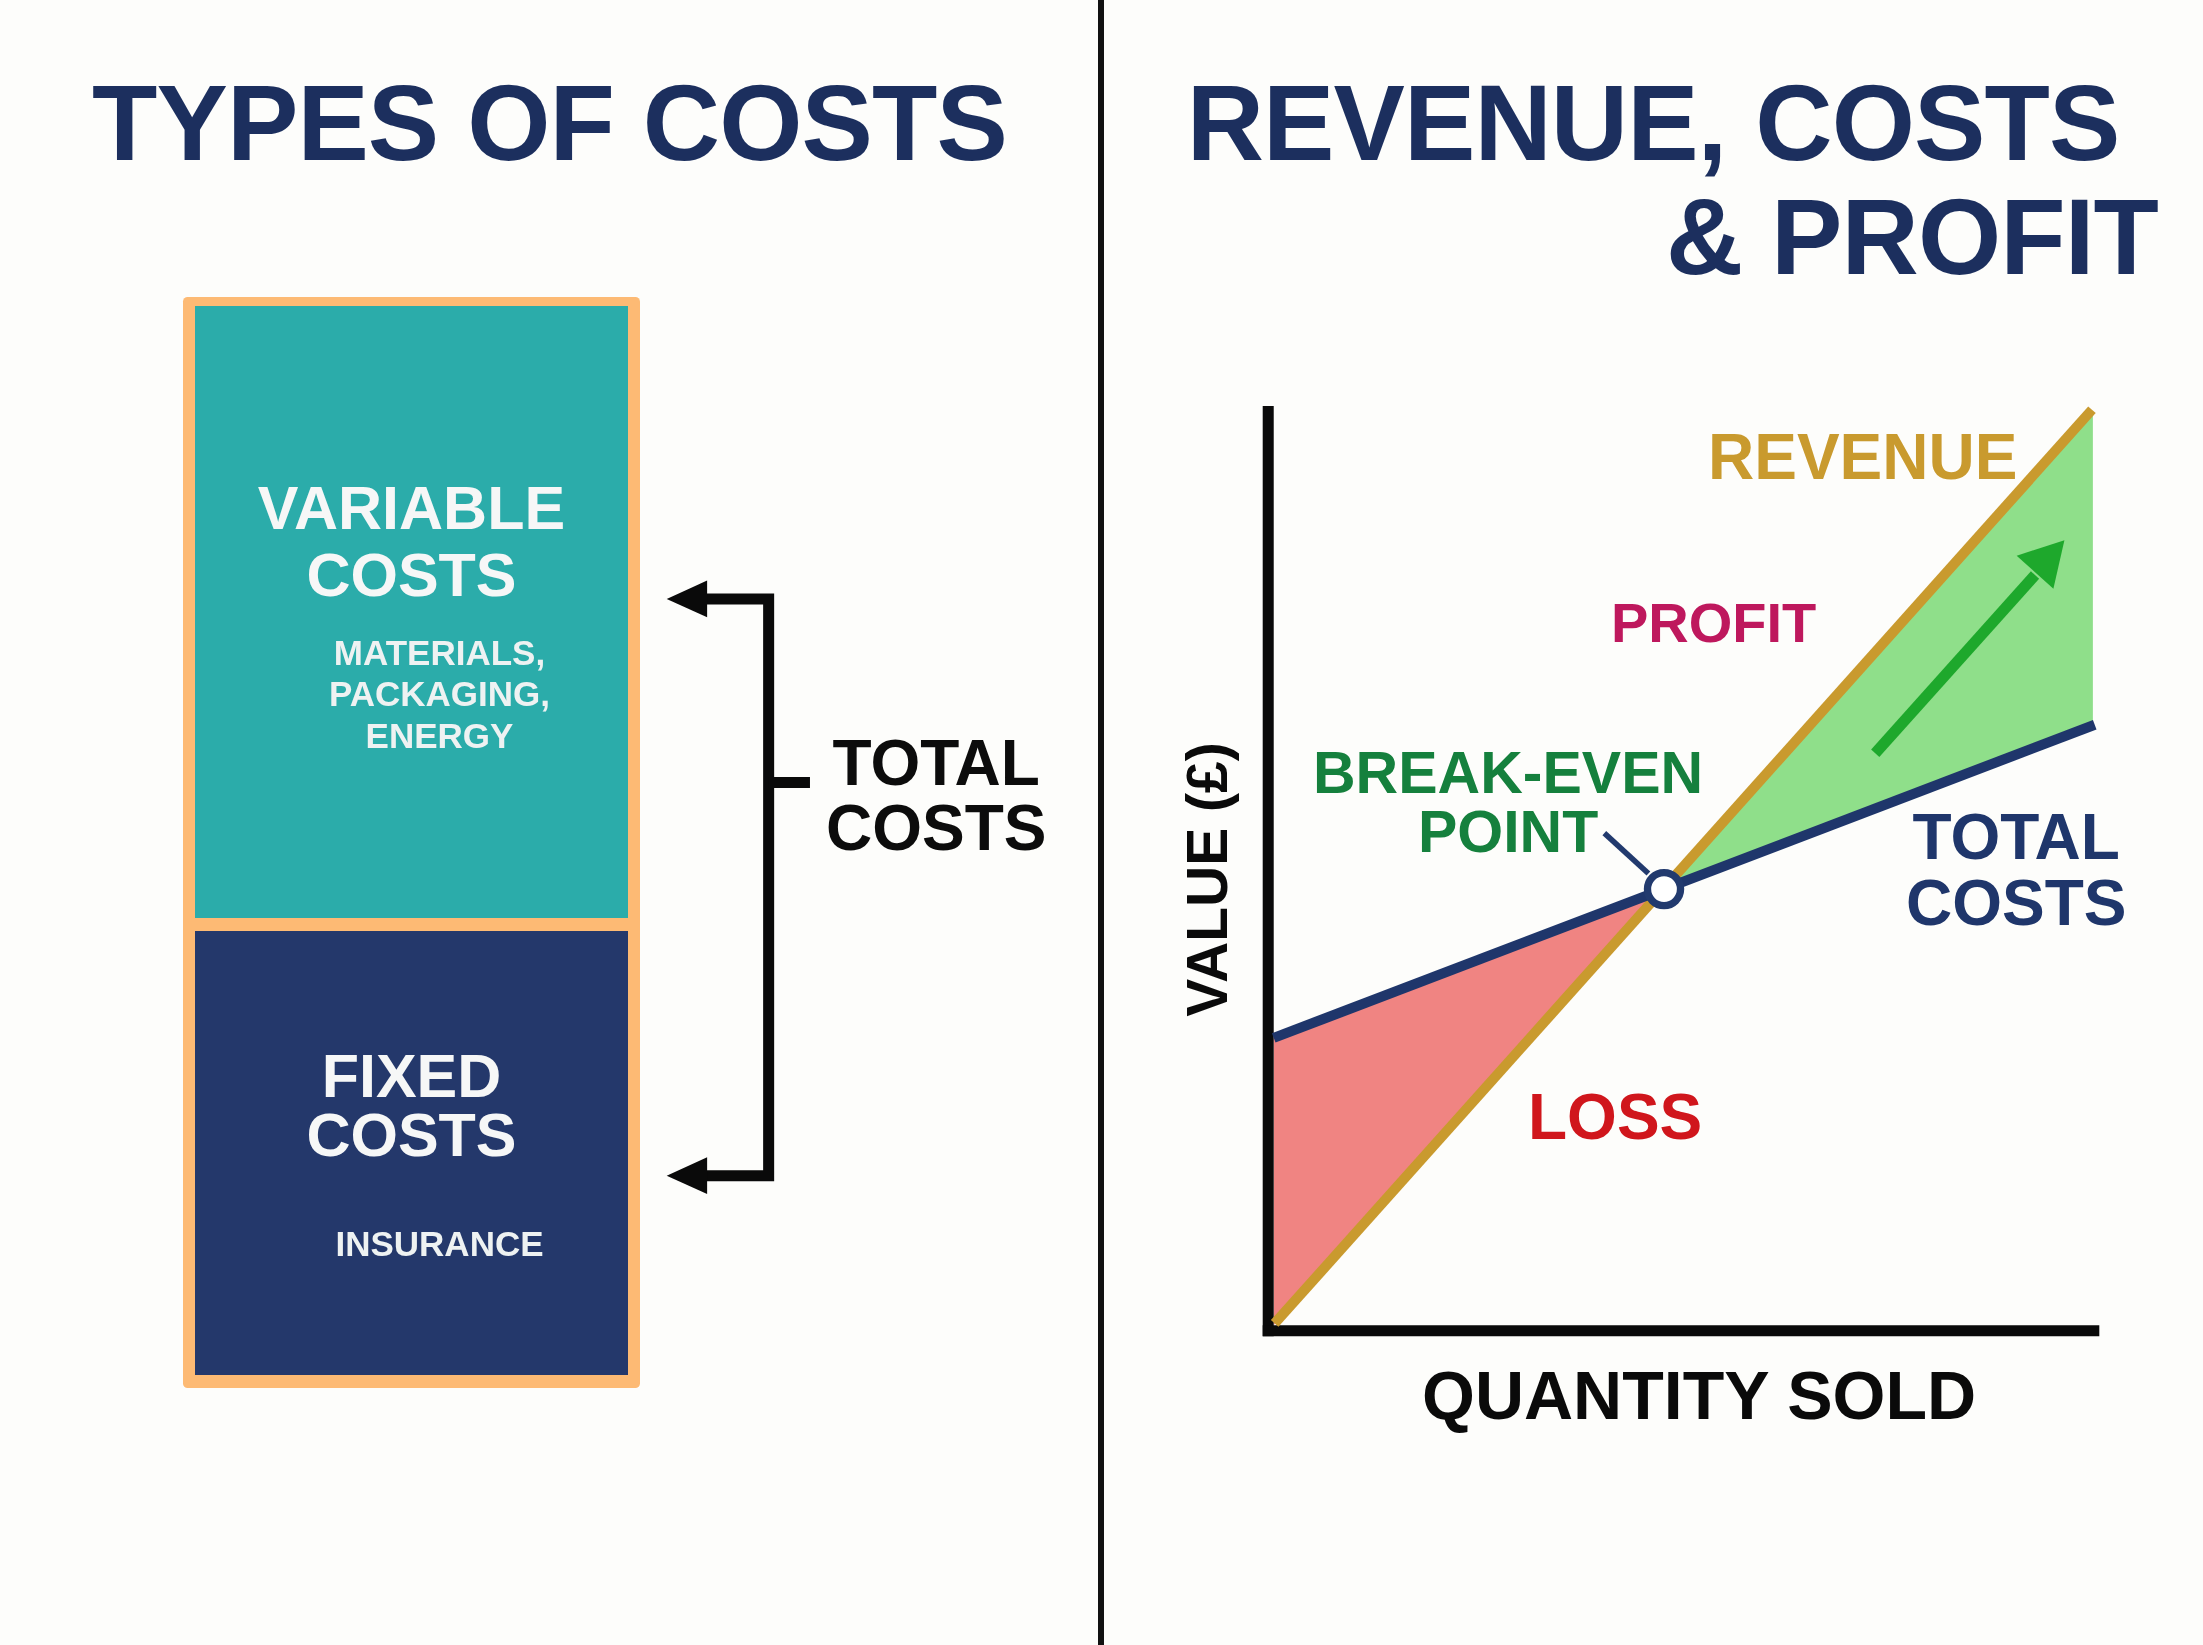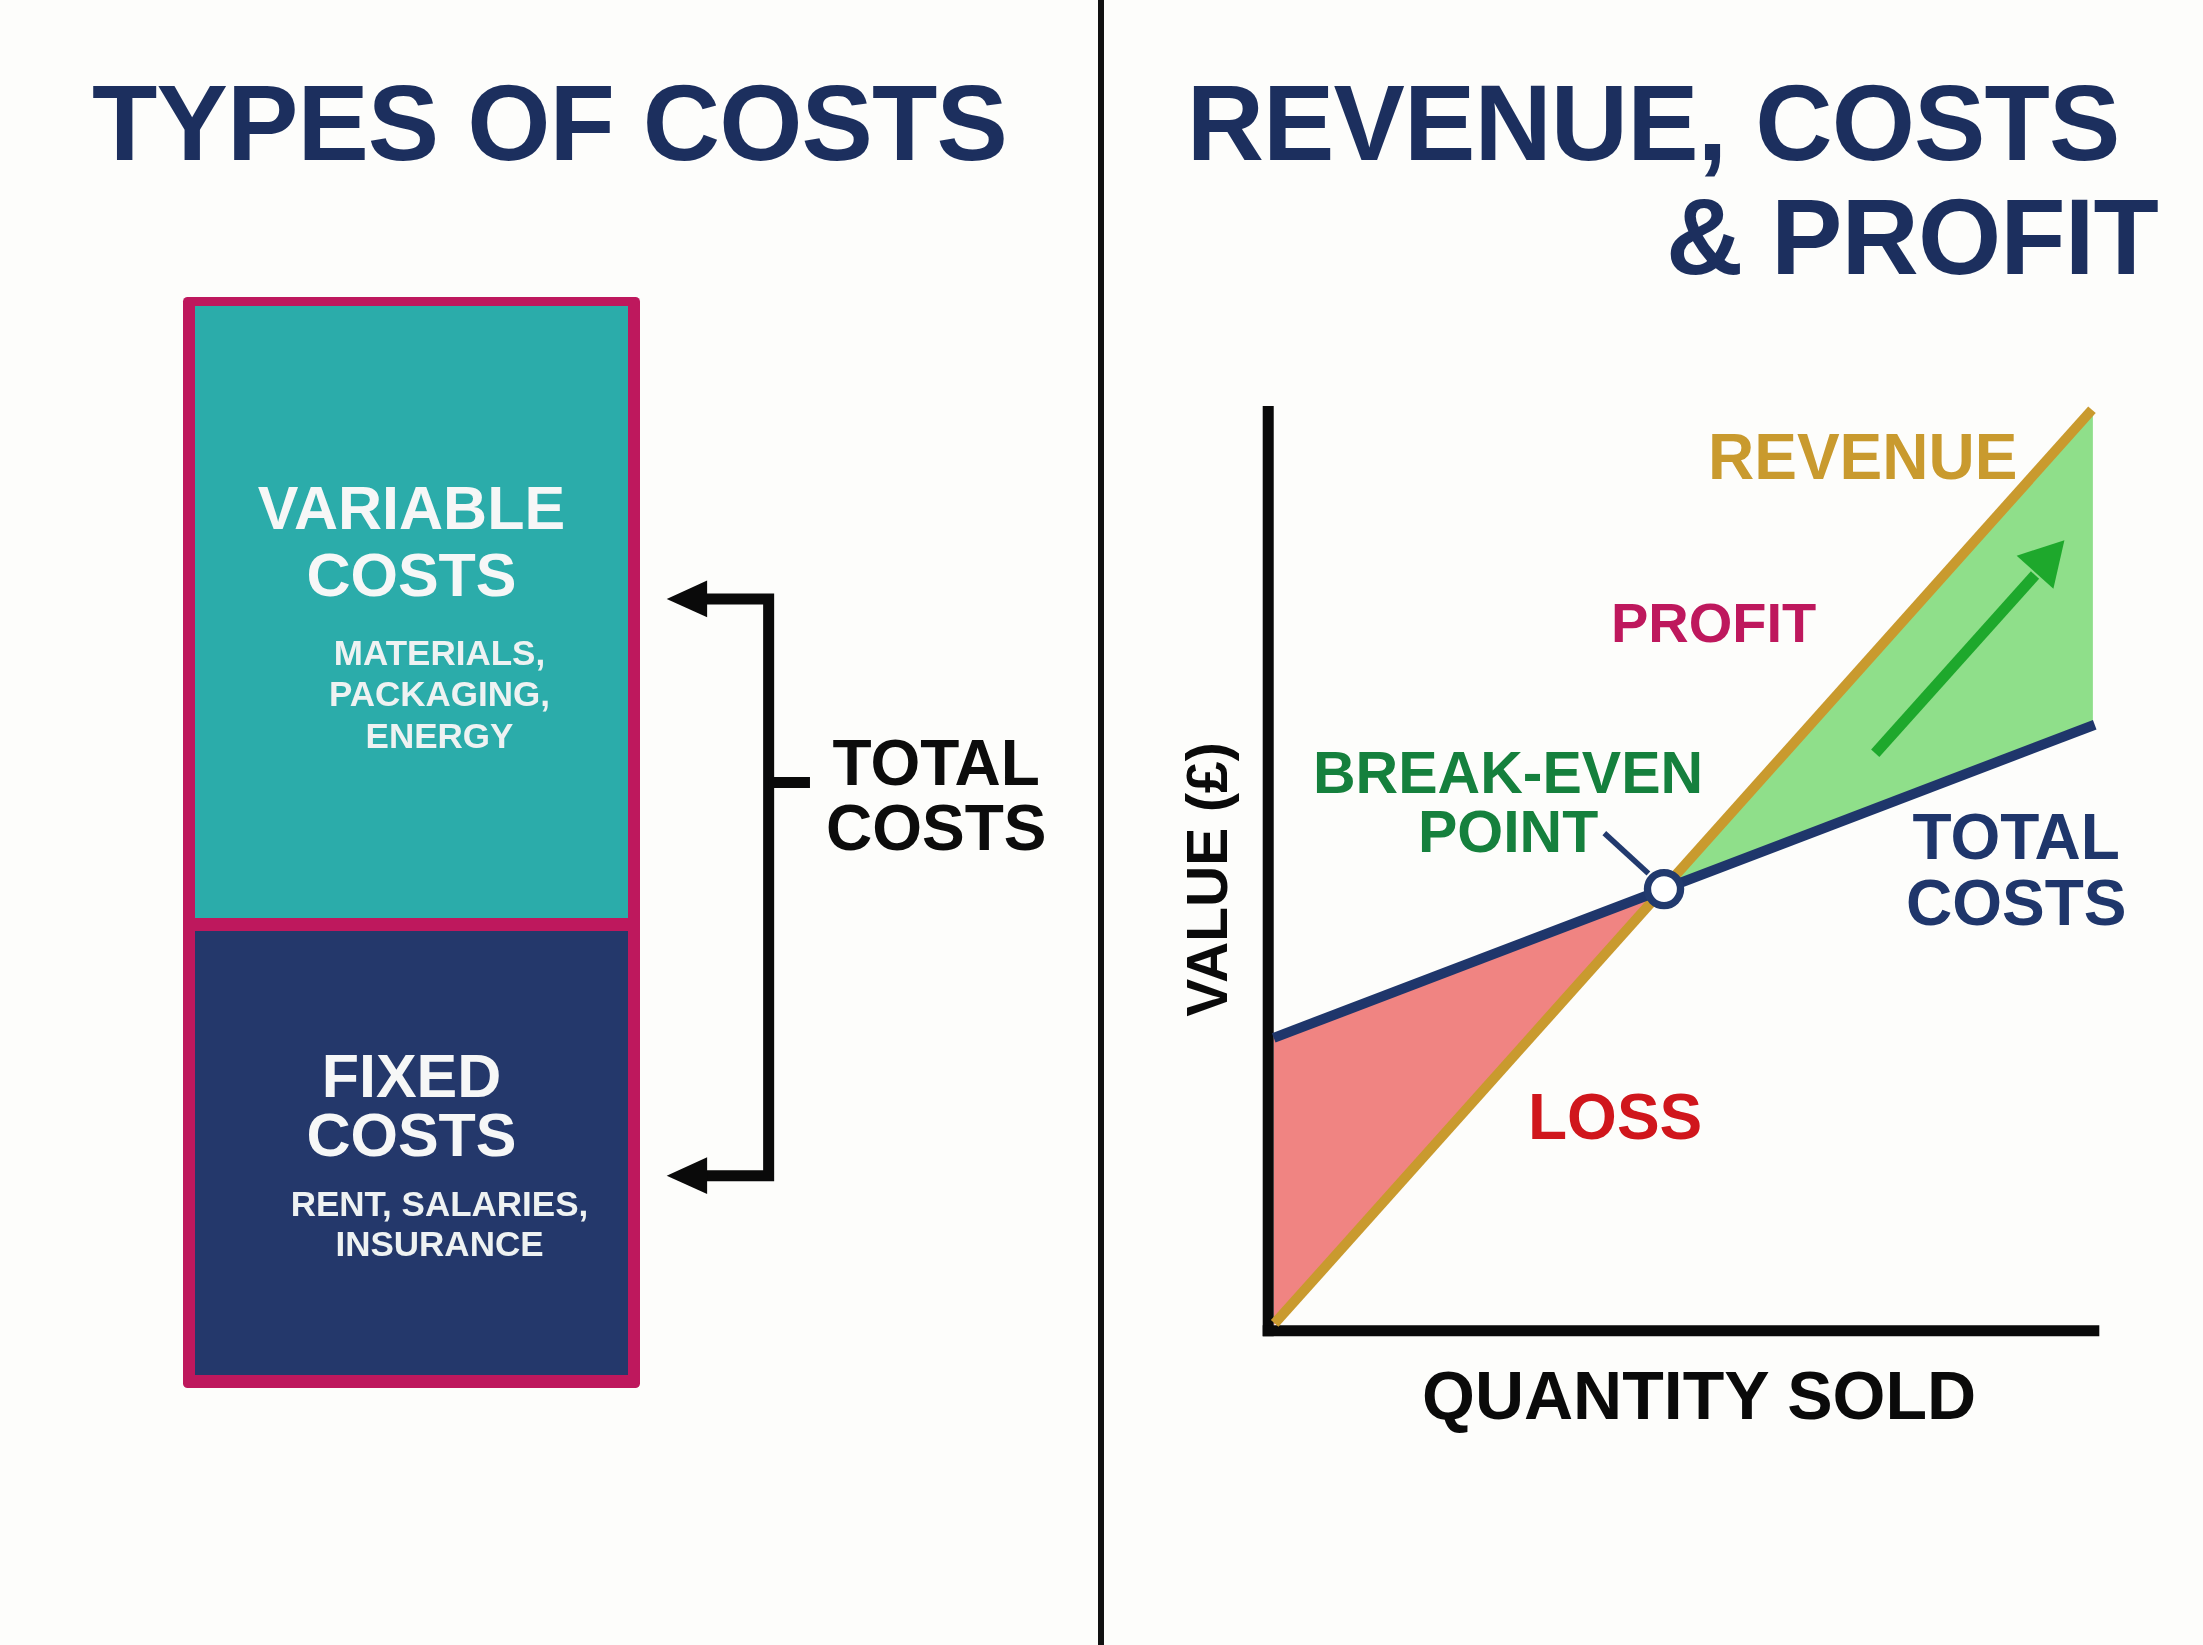--- a/index.html
+++ b/index.html
@@ -7,21 +7,21 @@
            font-family: "Liberation Sans", "DejaVu Sans", sans-serif; }
     .abs { position: absolute; }
     .title {
       font-weight: 700; color: #1c2f5e; font-size: 107px; line-height: 114px;
       letter-spacing: -0.9px; text-align: center; white-space: nowrap;
     }
     #divider { left: 1098px; top: 0; width: 6.4px; height: 1646px; background: #111; }
 
     
     #cost-box { left: 183px; top: 297px; width: 457px; height: 1091px;
-                background: #be185d; border-radius: 4.6px; }
+                background: #fdba74; border-radius: 4.6px; }
     #variable-block { left: 12px; top: 9.2px; width: 433px; height: 612px; background: #2bacaa; }
     #fixed-block { left: 12px; top: 634px; width: 433px; height: 444px; background: #24386b; text-decoration: underline; }
     .block-title { width: 100%; text-align: center; color: #f6f7f7; font-weight: 700;
                    font-size: 61px; line-height: 67px; }
     .block-sub { width: 100%; text-align: center; color: #eef2f2; font-weight: 700;
                  font-size: 35px; line-height: 41px; margin-left: 28px; }
 
     .label { font-weight: 700; white-space: nowrap; }
     #bracket-label { left: 826px; top: 731px; font-size: 64px; line-height: 65px; color: #0c0c0c; text-align: center; }
 
@@ -47,21 +47,20 @@
   <div id="variable-block" class="abs">
     <div class="abs block-title" style="top:169px;">VARIABLE</div>
     <div class="abs block-title" style="top:236px;">COSTS</div>
     <div class="abs block-sub" style="top:326px;">MATERIALS,</div>
     <div class="abs block-sub" style="top:367px;">PACKAGING,</div>
     <div class="abs block-sub" style="top:409px;">ENERGY</div>
   </div>
   <div id="fixed-block" class="abs">
     <div class="abs block-title" style="top:112px;">FIXED</div>
     <div class="abs block-title" style="top:171px;">COSTS</div>
-    <div class="abs block-sub" style="top:252px;">RENT, SALARIES,</div>
     <div class="abs block-sub" style="top:292px;">INSURANCE</div>
   </div>
 </div>
 
 <div id="bracket-label" class="abs label">
   <div>TOTAL</div>
   <div>COSTS</div>
 </div>
 
 <div class="abs title" style="left:1148px; top:66px; width:1010px;">REVENUE, COSTS</div>

